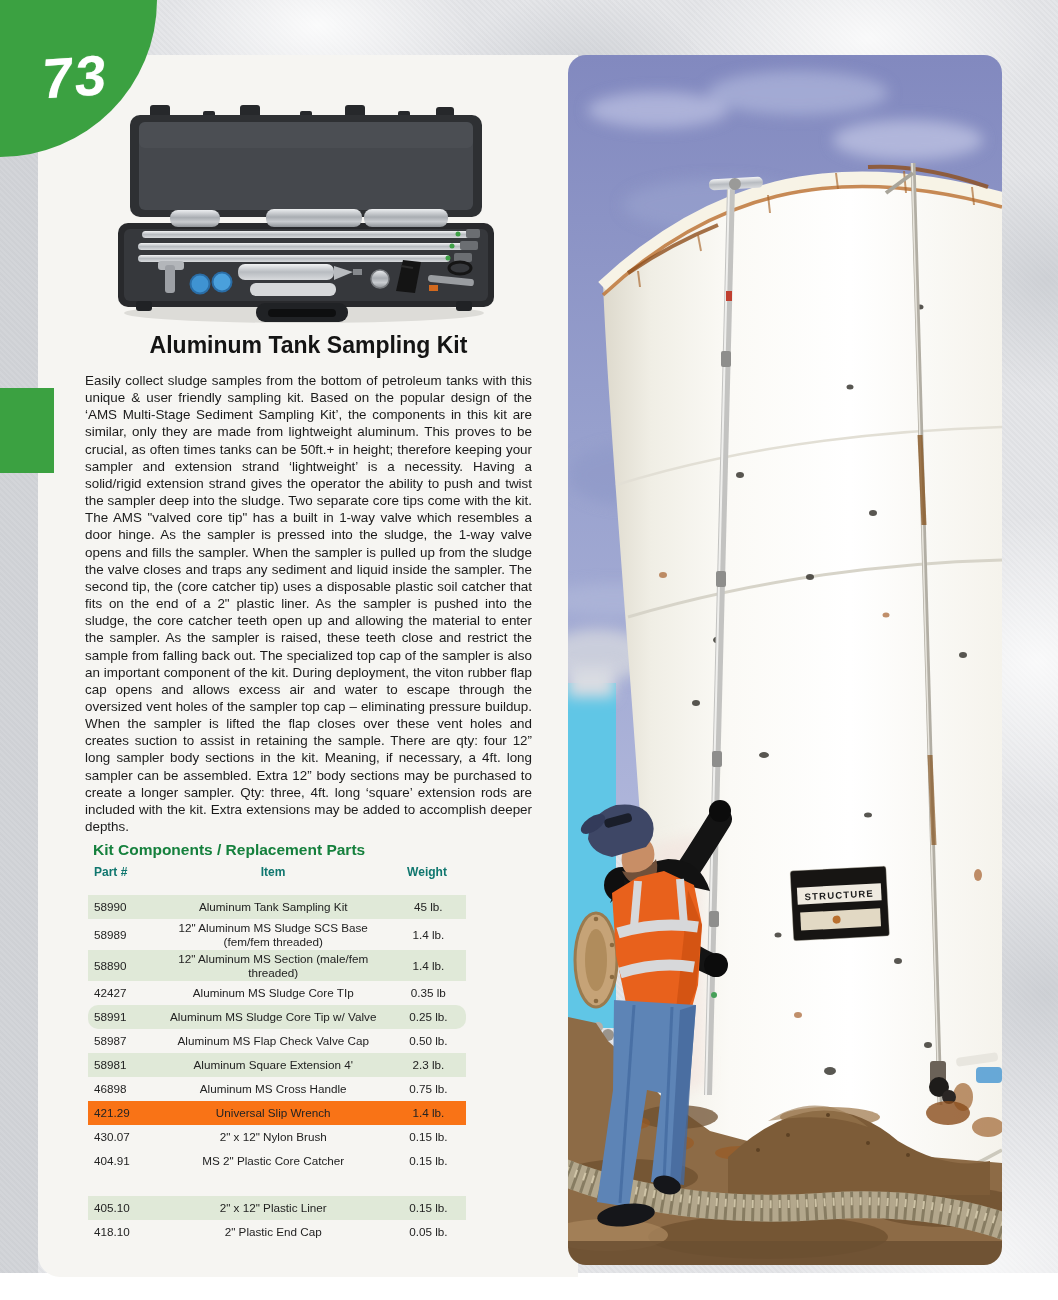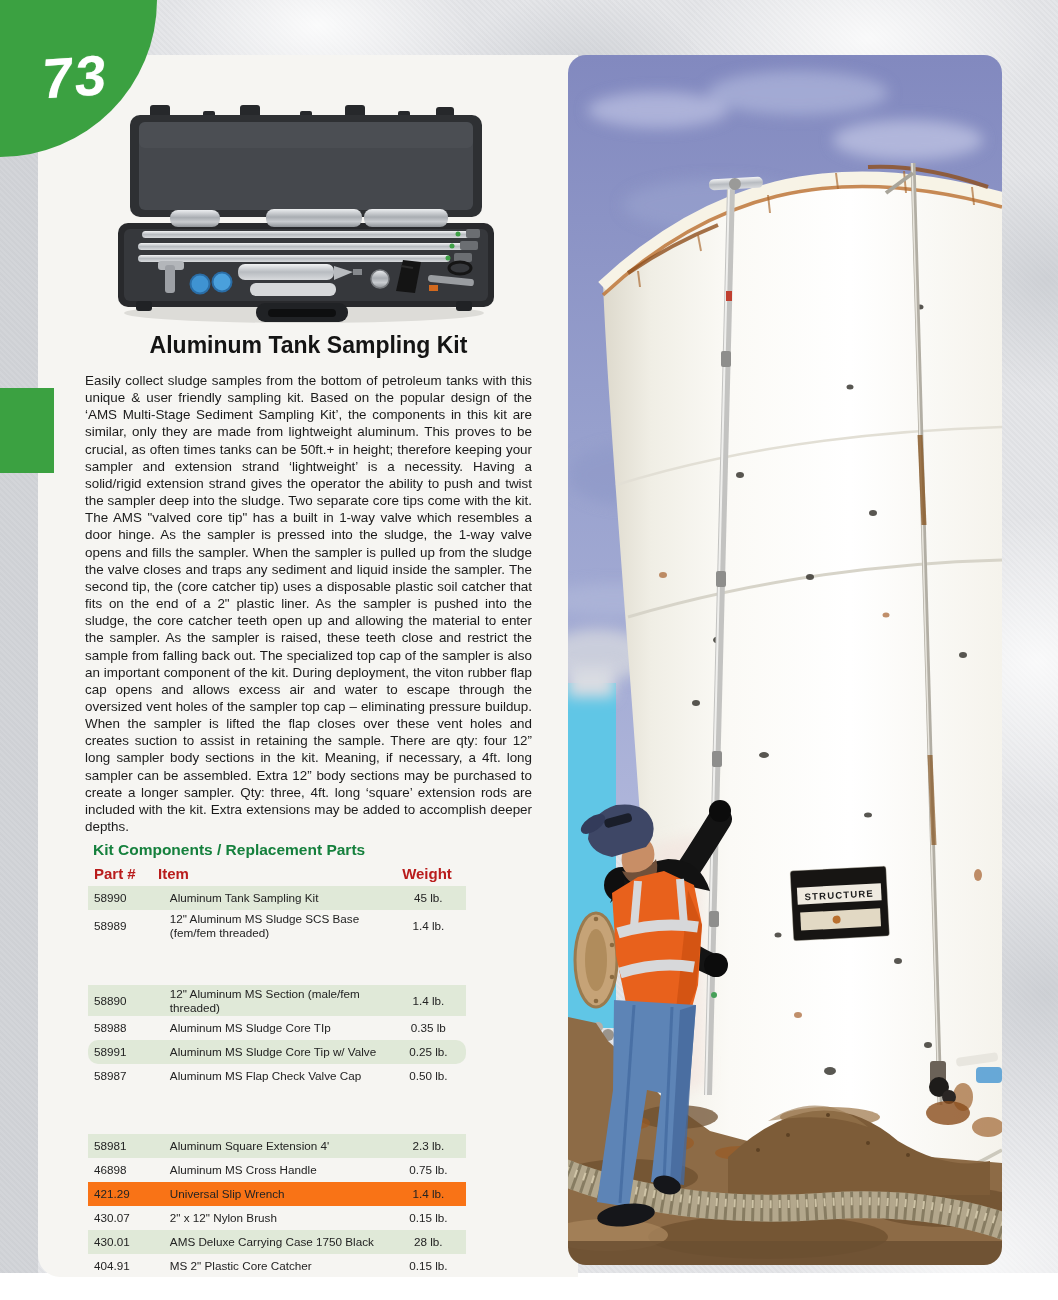--- a/index.html
+++ b/index.html
@@ -49,23 +49,23 @@
   }
   .description{
     position:absolute;left:85px;top:372px;width:447px;
     font-size:13.4px;line-height:17.15px;color:#1b1b1b;text-align:justify;
   }
   .components-heading{
     position:absolute;left:93px;top:841px;
     font-size:15.5px;font-weight:bold;
   }
   .ptable{position:absolute;left:88px;top:863px;width:378px;color:#232323;}
-  .thead{display:flex;font-weight:bold;font-size:15px;color:#b91c1c;padding:2px 0 4px 0;}
+  .thead{display:flex;font-weight:bold;font-size:12px;color:#0f766e;padding:2px 0 16px 0;}
   .c-part{width:70px;padding-left:6px;box-sizing:border-box;text-align:left;}
-  .c-item{width:230px;text-align:left;}
+  .c-item{width:230px;text-align:center;}
   .c-weight{width:78px;text-align:center;}
   .trow{display:flex;align-items:center;min-height:22px;font-size:11.7px;line-height:13.5px;padding:1px 0;gap:6px;}
   .trow .c-item{padding:1px 8px;box-sizing:border-box;width:230px;}
   .tank-photo{
     position:absolute;left:568px;top:55px;width:434px;height:1210px;
     border-radius:18px;overflow:hidden;
   }
   .tank-photo svg{display:block;}
 </style>
 </head>
@@ -173,64 +173,59 @@
       <div class="trow shade" style="background: rgb(224, 233, 216);">
         <div class="c-part">58990</div>
         <div class="c-item">Aluminum Tank Sampling Kit</div>
         <div class="c-weight">45 lb.</div>
       </div>
       <div class="trow">
         <div class="c-part">58989</div>
         <div class="c-item">12" Aluminum MS Sludge SCS Base (fem/fem threaded)</div>
         <div class="c-weight">1.4 lb.</div>
       </div>
-      <div class="trow shade" style="background: rgb(224, 233, 216); margin-top: 44px;">
+      <div class="trow shade" style="background: rgb(224, 233, 216);">
         <div class="c-part">58890</div>
         <div class="c-item">12" Aluminum MS Section (male/fem threaded)</div>
         <div class="c-weight">1.4 lb.</div>
       </div>
       <div class="trow">
-        <div class="c-part">58988</div>
+        <div class="c-part">42427</div>
         <div class="c-item">Aluminum MS Sludge Core TIp</div>
         <div class="c-weight">0.35 lb</div>
       </div>
       <div class="trow shade" style="background: rgb(224, 233, 216); border-radius: 10px;">
         <div class="c-part">58991</div>
         <div class="c-item">Aluminum MS Sludge Core Tip w/ Valve</div>
         <div class="c-weight">0.25 lb.</div>
       </div>
       <div class="trow">
         <div class="c-part">58987</div>
         <div class="c-item">Aluminum MS Flap Check Valve Cap</div>
         <div class="c-weight">0.50 lb.</div>
       </div>
-      <div class="trow shade" style="background: rgb(224, 233, 216); margin-top: 46px;">
+      <div class="trow shade" style="background: rgb(224, 233, 216);">
         <div class="c-part">58981</div>
         <div class="c-item">Aluminum Square Extension 4'</div>
         <div class="c-weight">2.3 lb.</div>
       </div>
       <div class="trow">
         <div class="c-part">46898</div>
         <div class="c-item">Aluminum MS Cross Handle</div>
         <div class="c-weight">0.75 lb.</div>
       </div>
       <div class="trow shade" style="background: #f97316;">
         <div class="c-part">421.29</div>
         <div class="c-item">Universal Slip Wrench</div>
         <div class="c-weight">1.4 lb.</div>
       </div>
       <div class="trow">
         <div class="c-part">430.07</div>
         <div class="c-item">2" x 12" Nylon Brush</div>
         <div class="c-weight">0.15 lb.</div>
-      </div>
-      <div class="trow shade" style="background: rgb(224, 233, 216);">
-        <div class="c-part">430.01</div>
-        <div class="c-item">AMS Deluxe Carrying Case 1750 Black</div>
-        <div class="c-weight">28 lb.</div>
       </div>
       <div class="trow">
         <div class="c-part">404.91</div>
         <div class="c-item">MS 2" Plastic Core Catcher</div>
         <div class="c-weight">0.15 lb.</div>
       </div>
       <div class="trow shade" style="background: rgb(224, 233, 216); margin-top: 23px;">
         <div class="c-part">405.10</div>
         <div class="c-item">2" x 12" Plastic Liner</div>
         <div class="c-weight">0.15 lb.</div>

